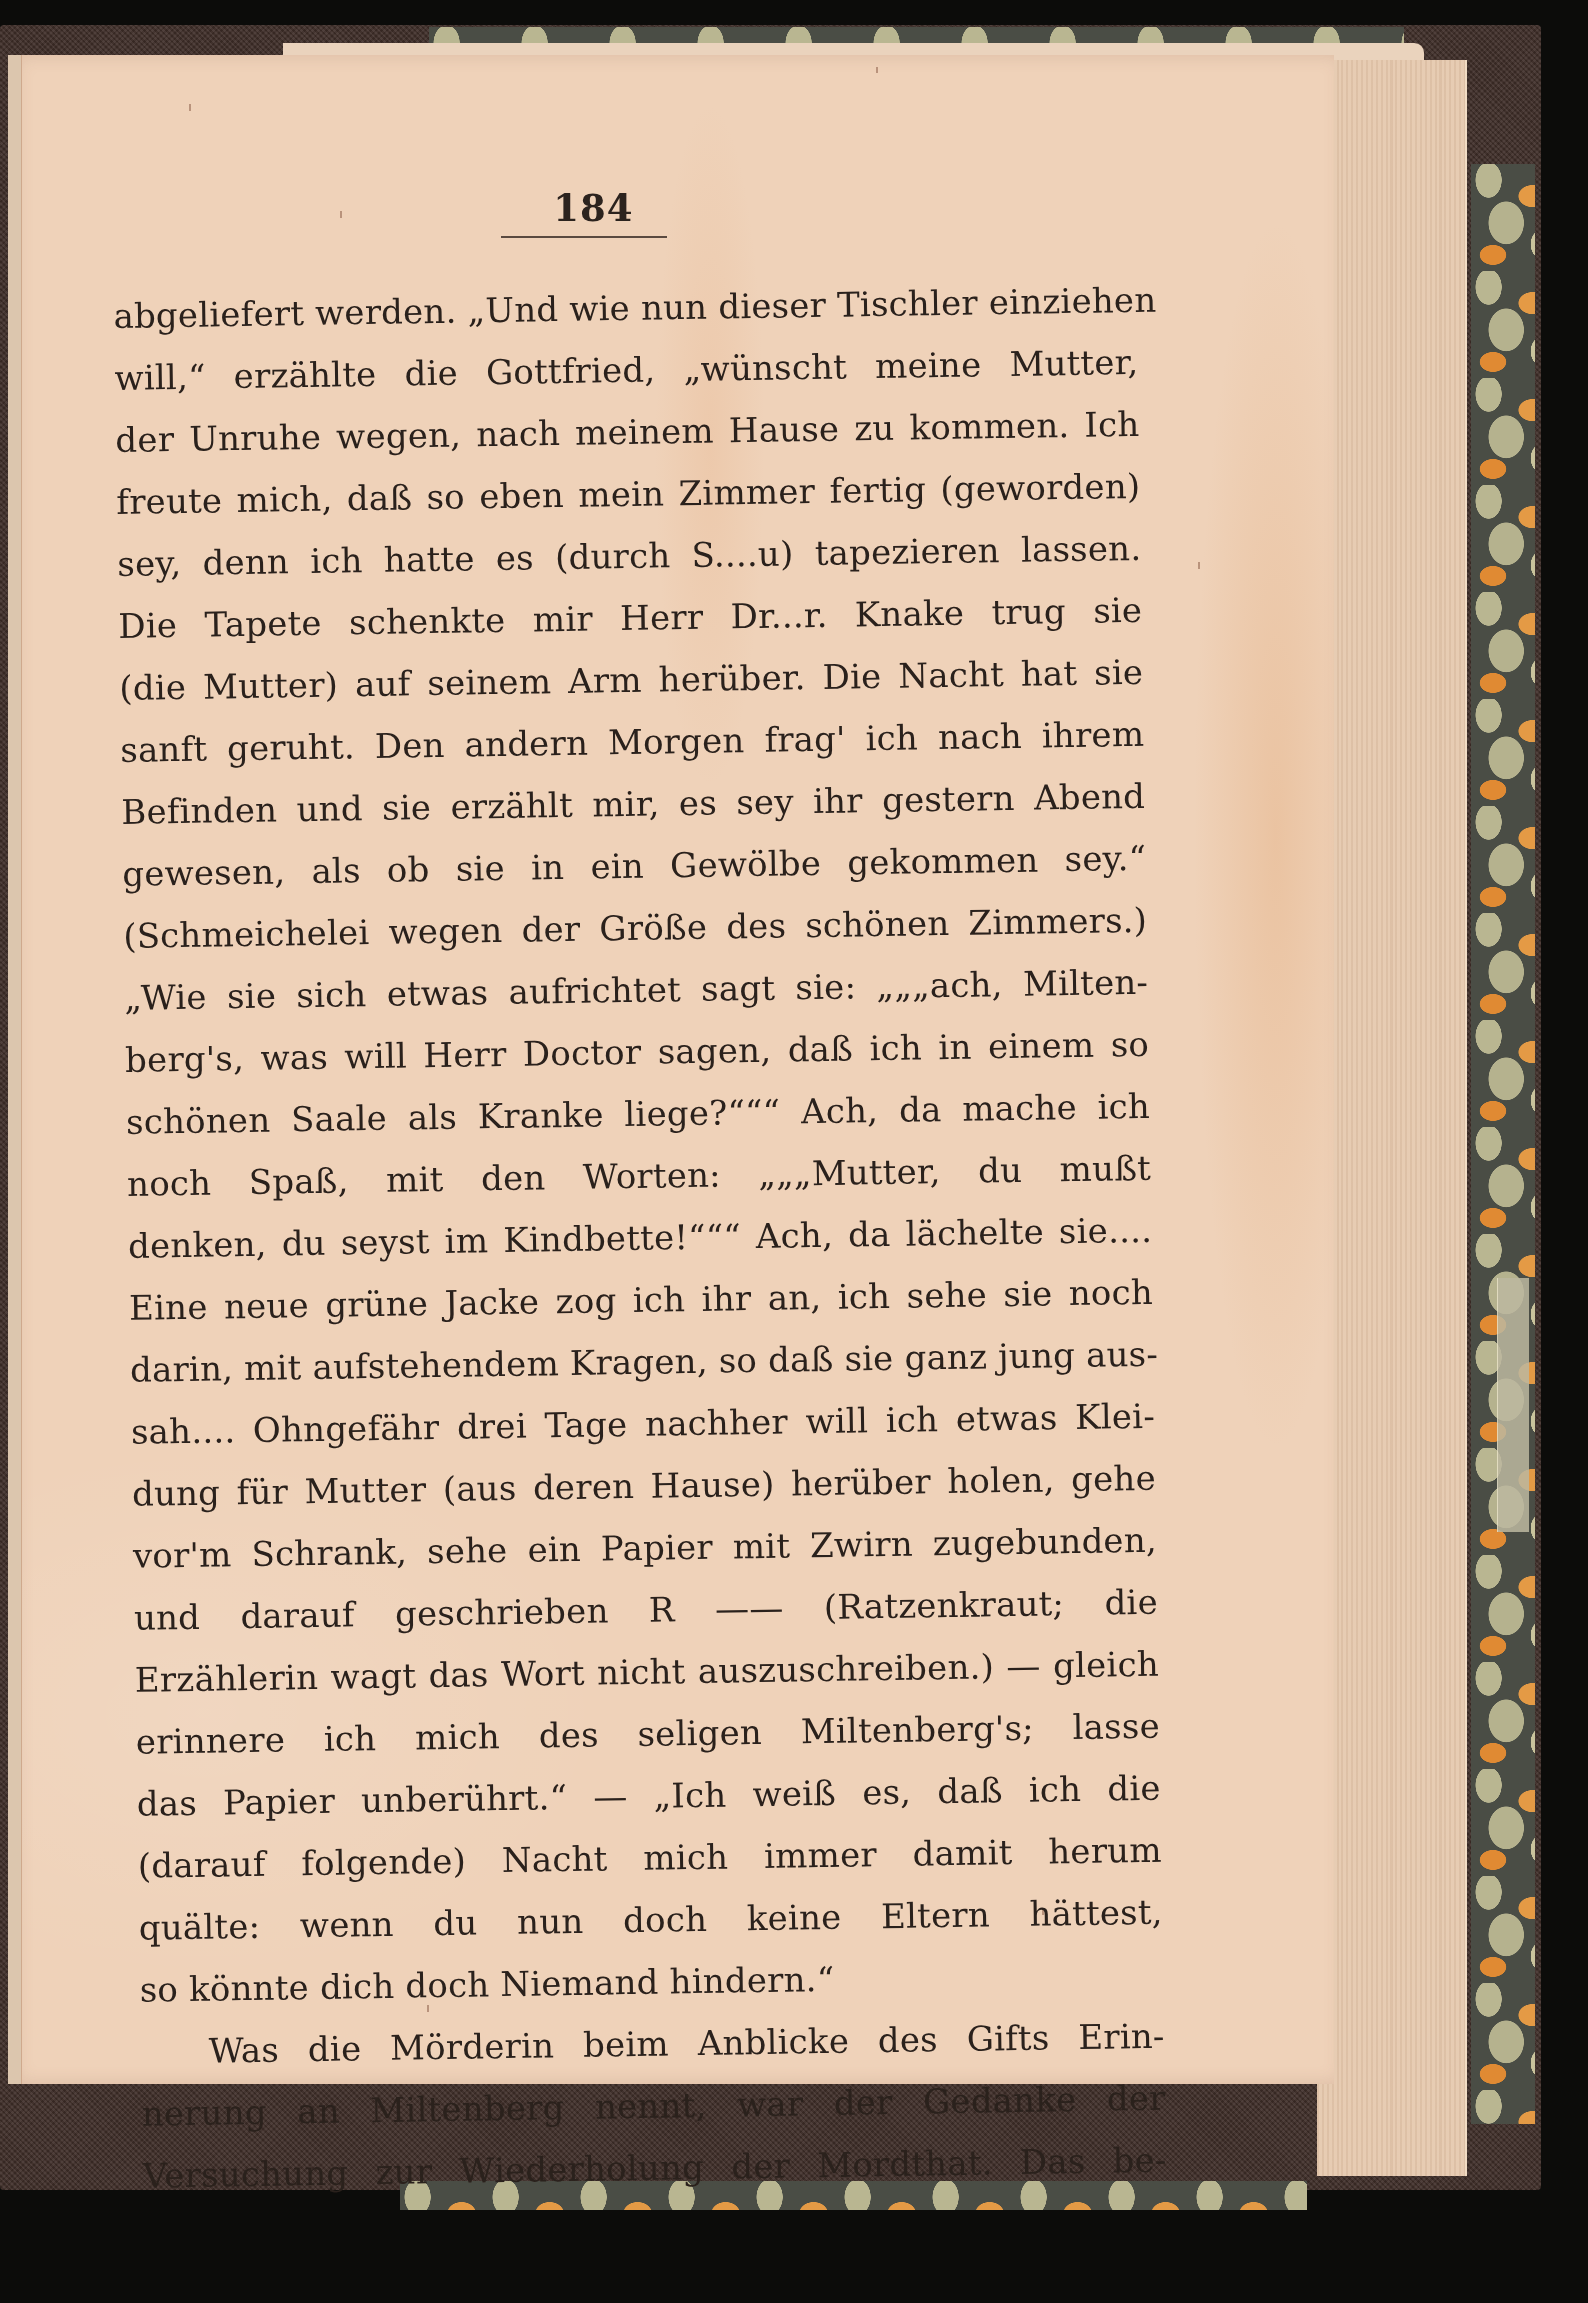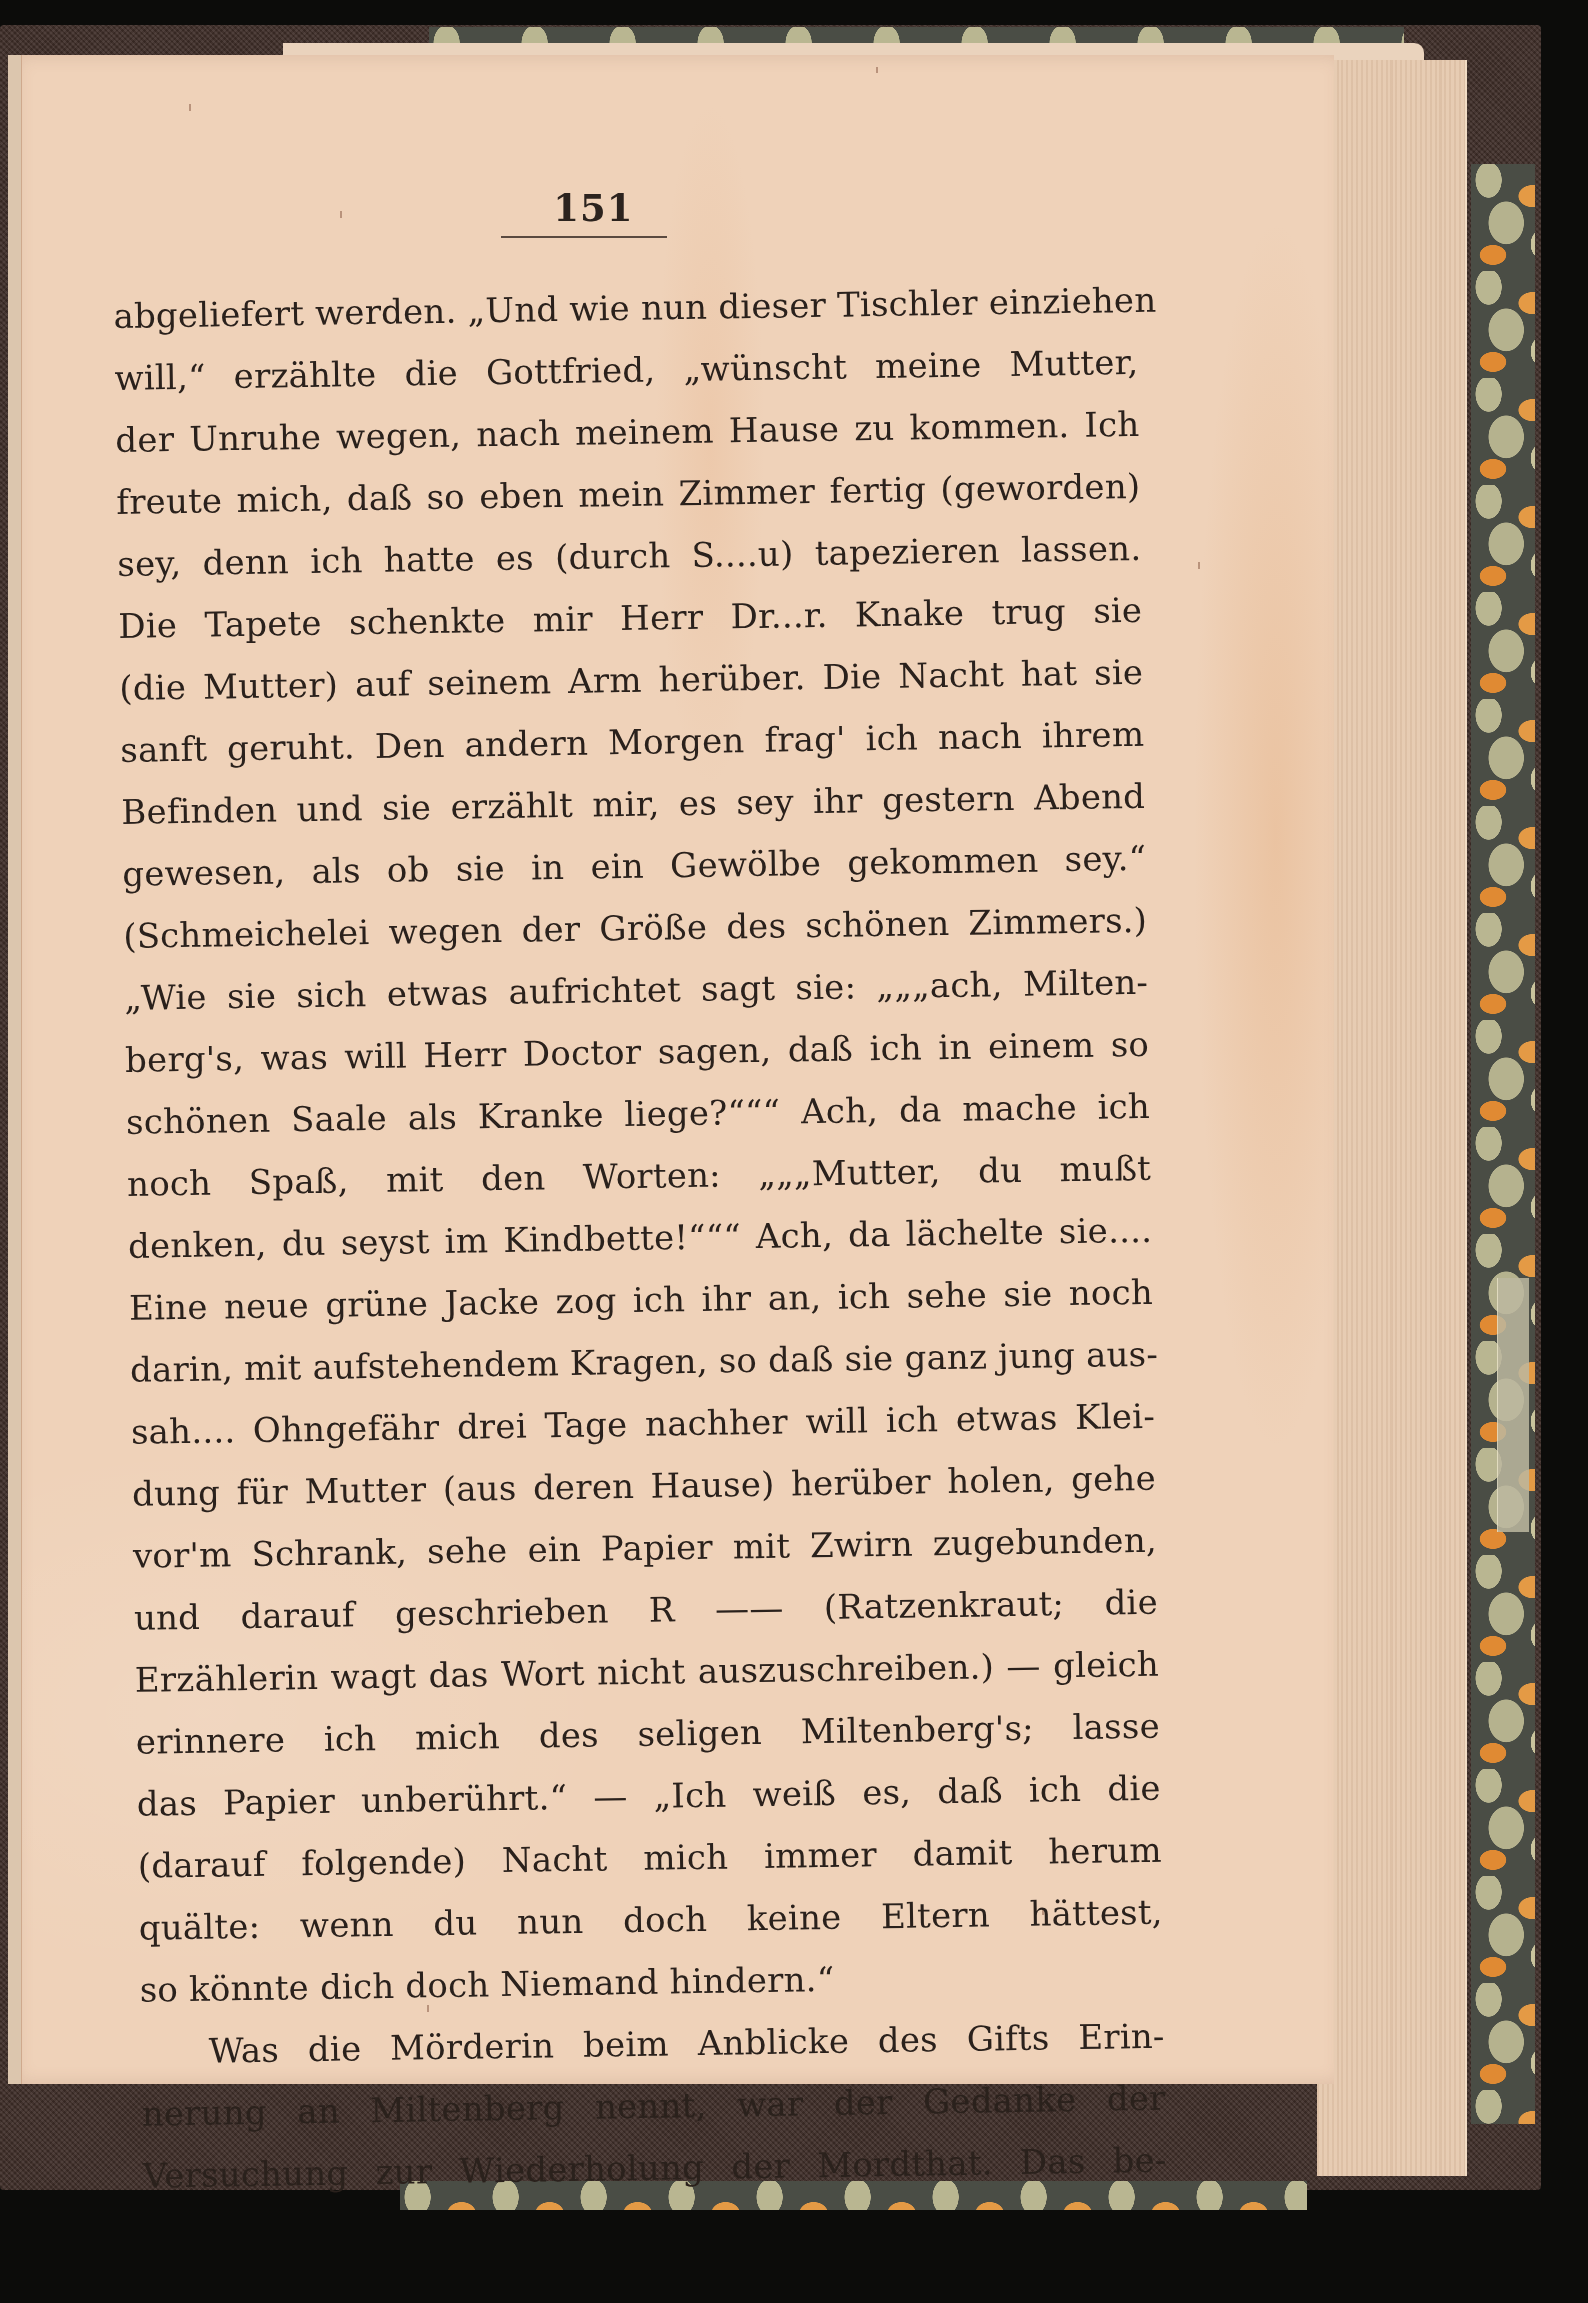--- a/index.html
+++ b/index.html
@@ -172,21 +172,21 @@
   <div class="cover"></div>
   <div class="marble marble-top"></div>
   <div class="marble marble-right"></div>
   <div class="marble marble-bottom"></div>
   <div class="right-tab"></div>
   <div class="page-top-flap"></div>
   <div class="page-edges"></div>
 
   <div class="page">
     <div class="gutter"></div>
-    <div class="page-number">151</div>
+    <div class="page-number">184</div>
     <div class="page-rule"></div>
 
     <div class="specks">
       <span style="left:181px;top:49px"></span>
       <span style="left:332px;top:156px"></span>
       <span style="left:868px;top:11.7px"></span>
       <span style="left:1190px;top:507px"></span>
       <span style="left:419px;top:1950px"></span>
       <span style="left:1034px;top:1853px"></span>
     </div>

